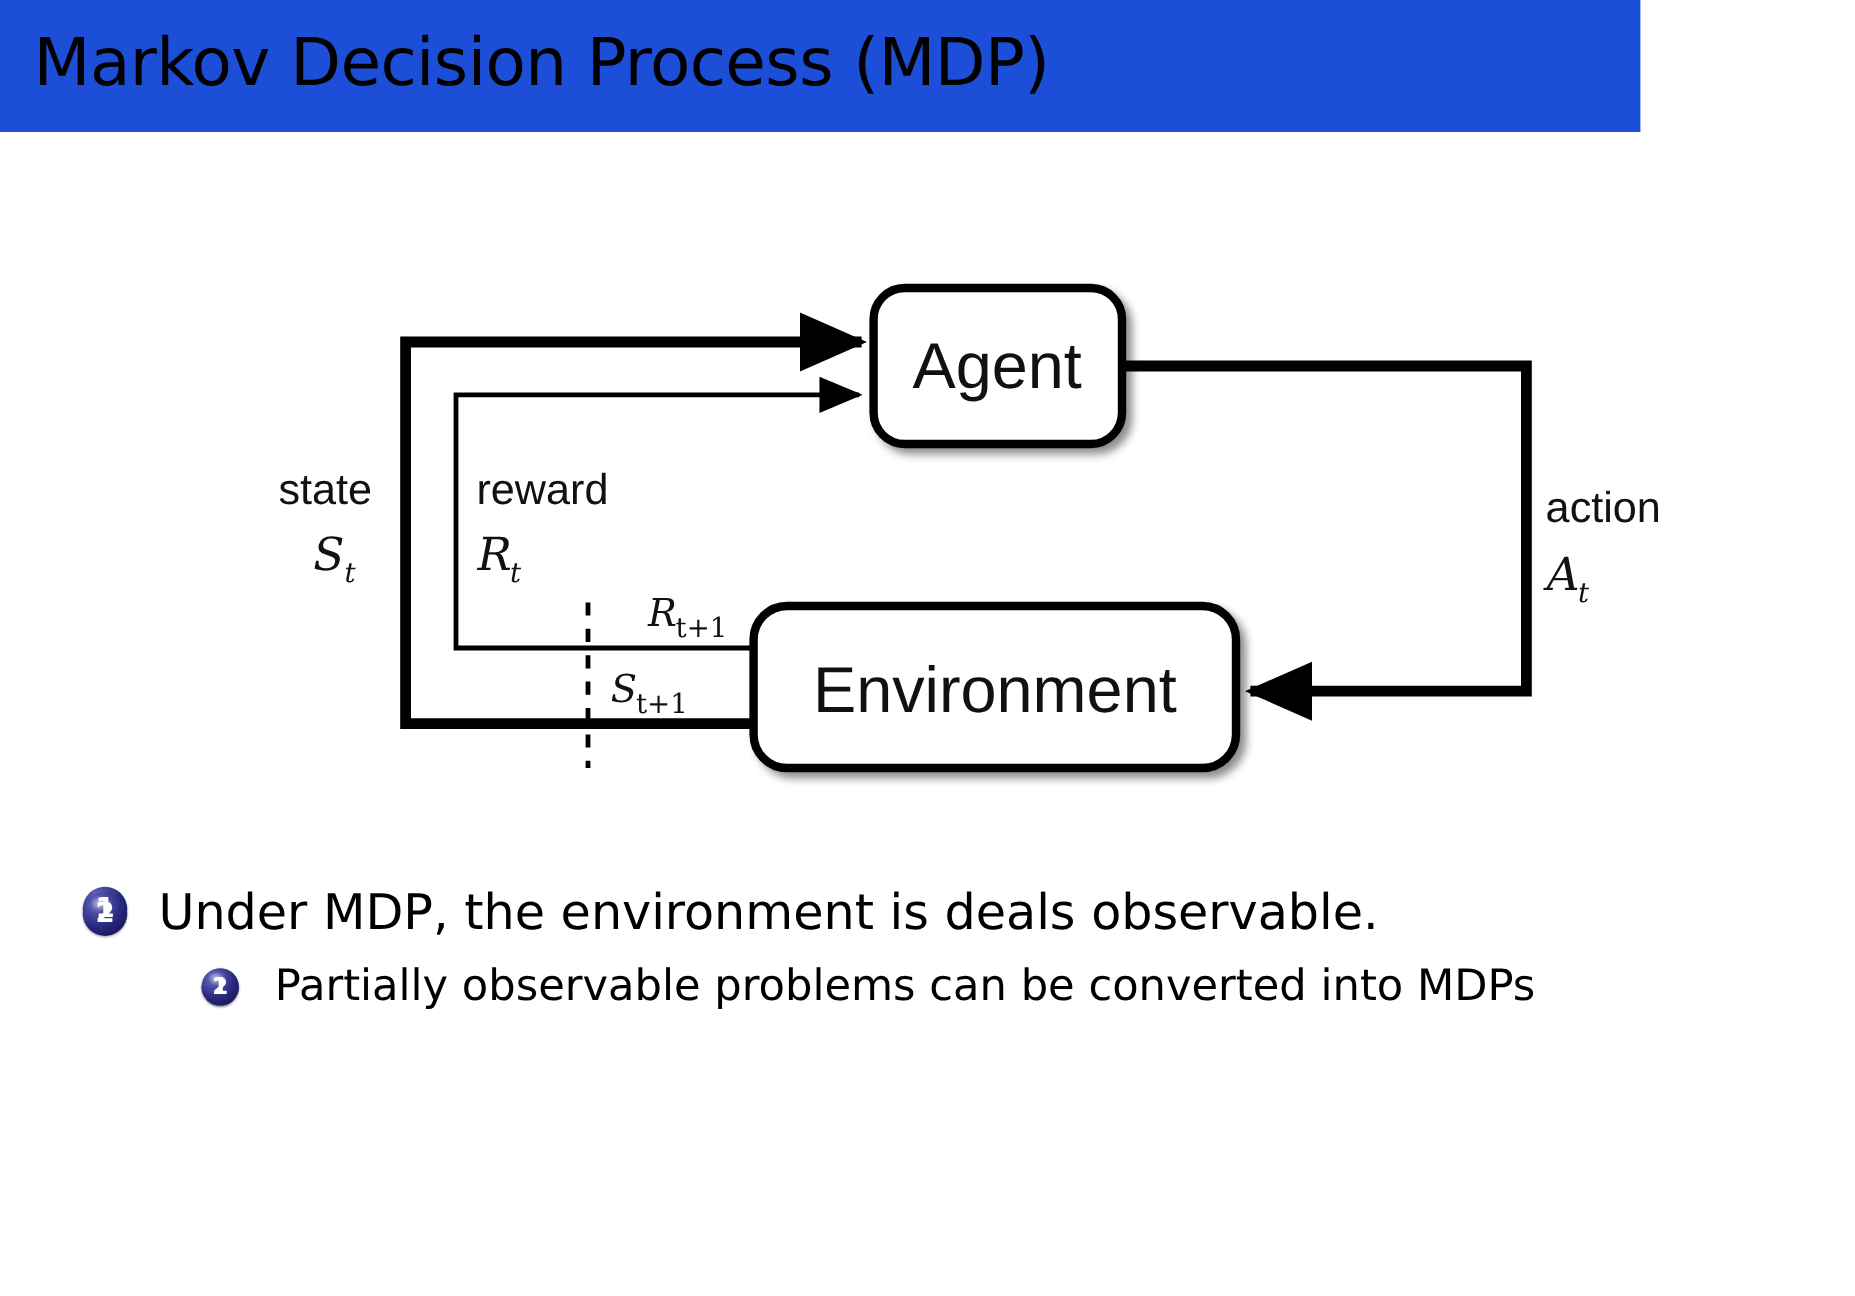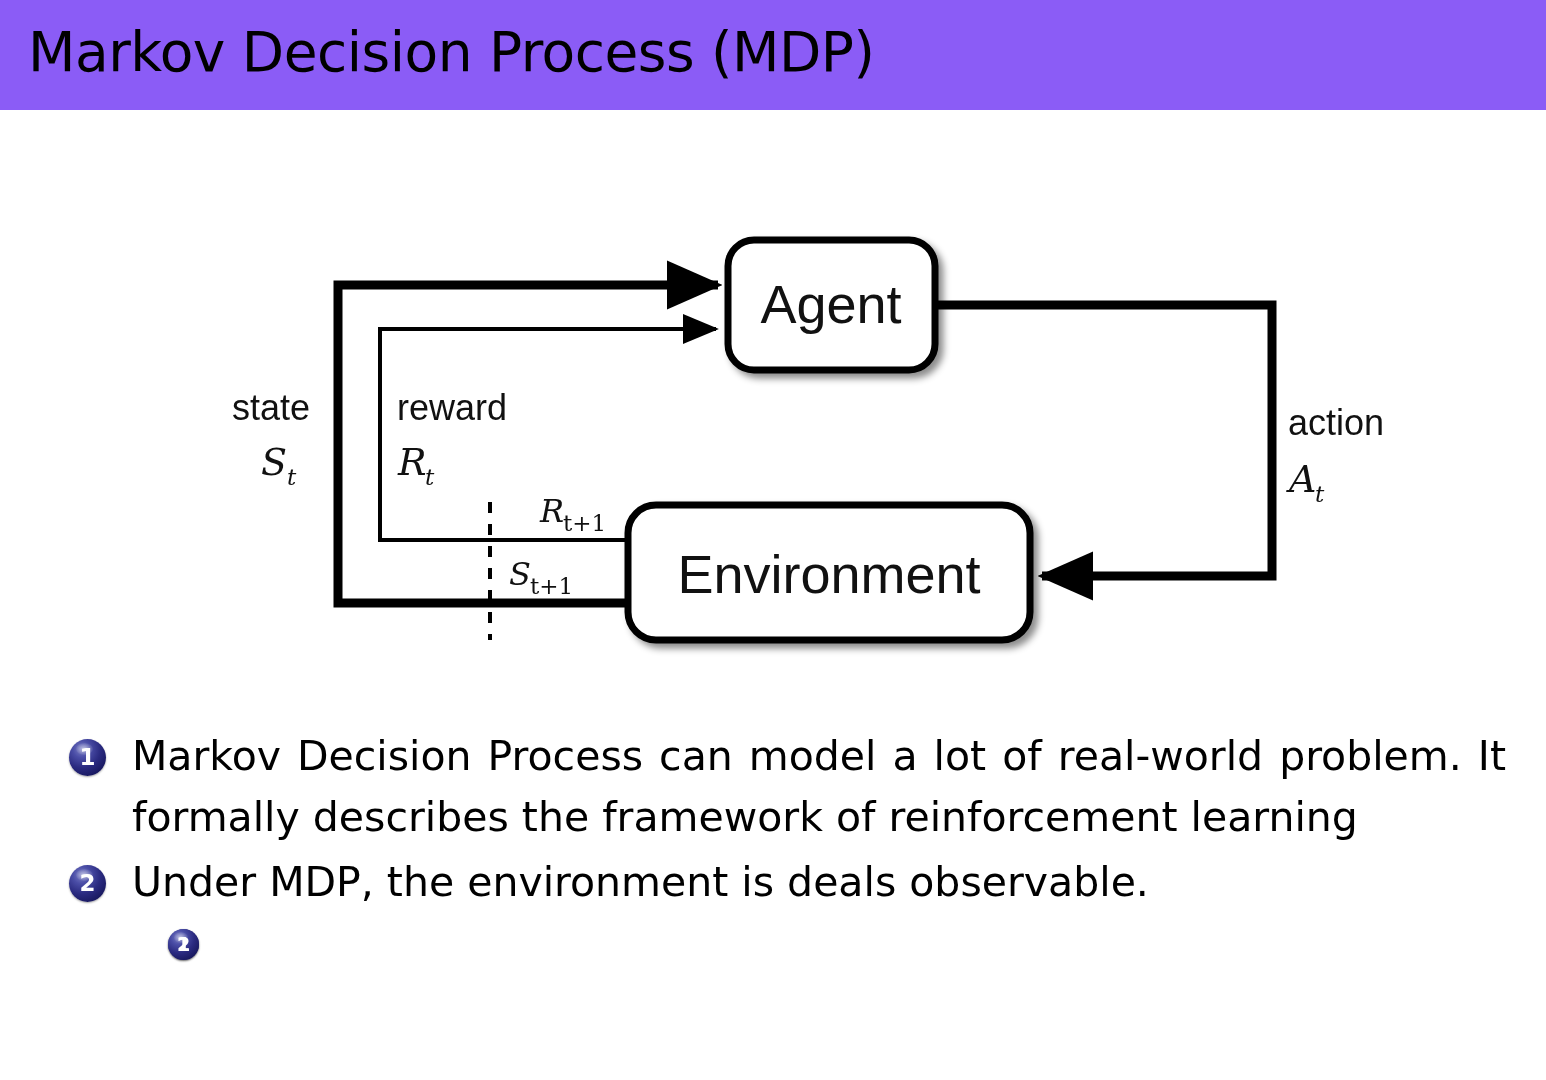--- a/index.html
+++ b/index.html
@@ -14,23 +14,23 @@
     position: relative;
     overflow: hidden;
     font-family: "DejaVu Sans", sans-serif;
     color: #000000;
   }
 
   
   #slide-header {
     position: absolute;
     left: 0; top: 0;
-    width: 1546px;
+    width: 1367px;
     height: 110px;
-    background: #8b5cf6;
+    background: #1d4ed8;
     box-sizing: border-box;
     text-decoration: underline;
   }
   #slide-title {
     position: absolute;
     left: 28px;
     top: 16px;
     font-family: "DejaVu Sans", sans-serif;
     font-size: 55px;
     font-weight: 400;
@@ -237,36 +237,36 @@
     </g>
   </svg>
 </div>
 
 <div id="bullet-list">
 
   <div class="lvl1-item">
     <span class="ball ball-l1">
       <span class="ball-num">1</span>
     </span>
-    <span class="body-text">Markov Decision Process can model a lot of real-world problem. It formally describes the framework of reinforcement learning</span>
   </div>
 
   <div class="lvl1-item">
     <span class="ball ball-l1">
       <span class="ball-num">2</span>
     </span>
     <span class="body-text">Under MDP, the environment is deals observable.</span>
   </div>
 
   <div class="lvl2-list">
     <div class="lvl2-item">
       <span class="ball ball-l2">
         <span class="ball-num">1</span>
       </span>
     </div>
     <div class="lvl2-item">
       <span class="ball ball-l2">
         <span class="ball-num">2</span>
       </span>
+      <span>Partially observable problems can be converted into MDPs</span>
     </div>
   </div>
 
 </div>
 
 </body></html>

